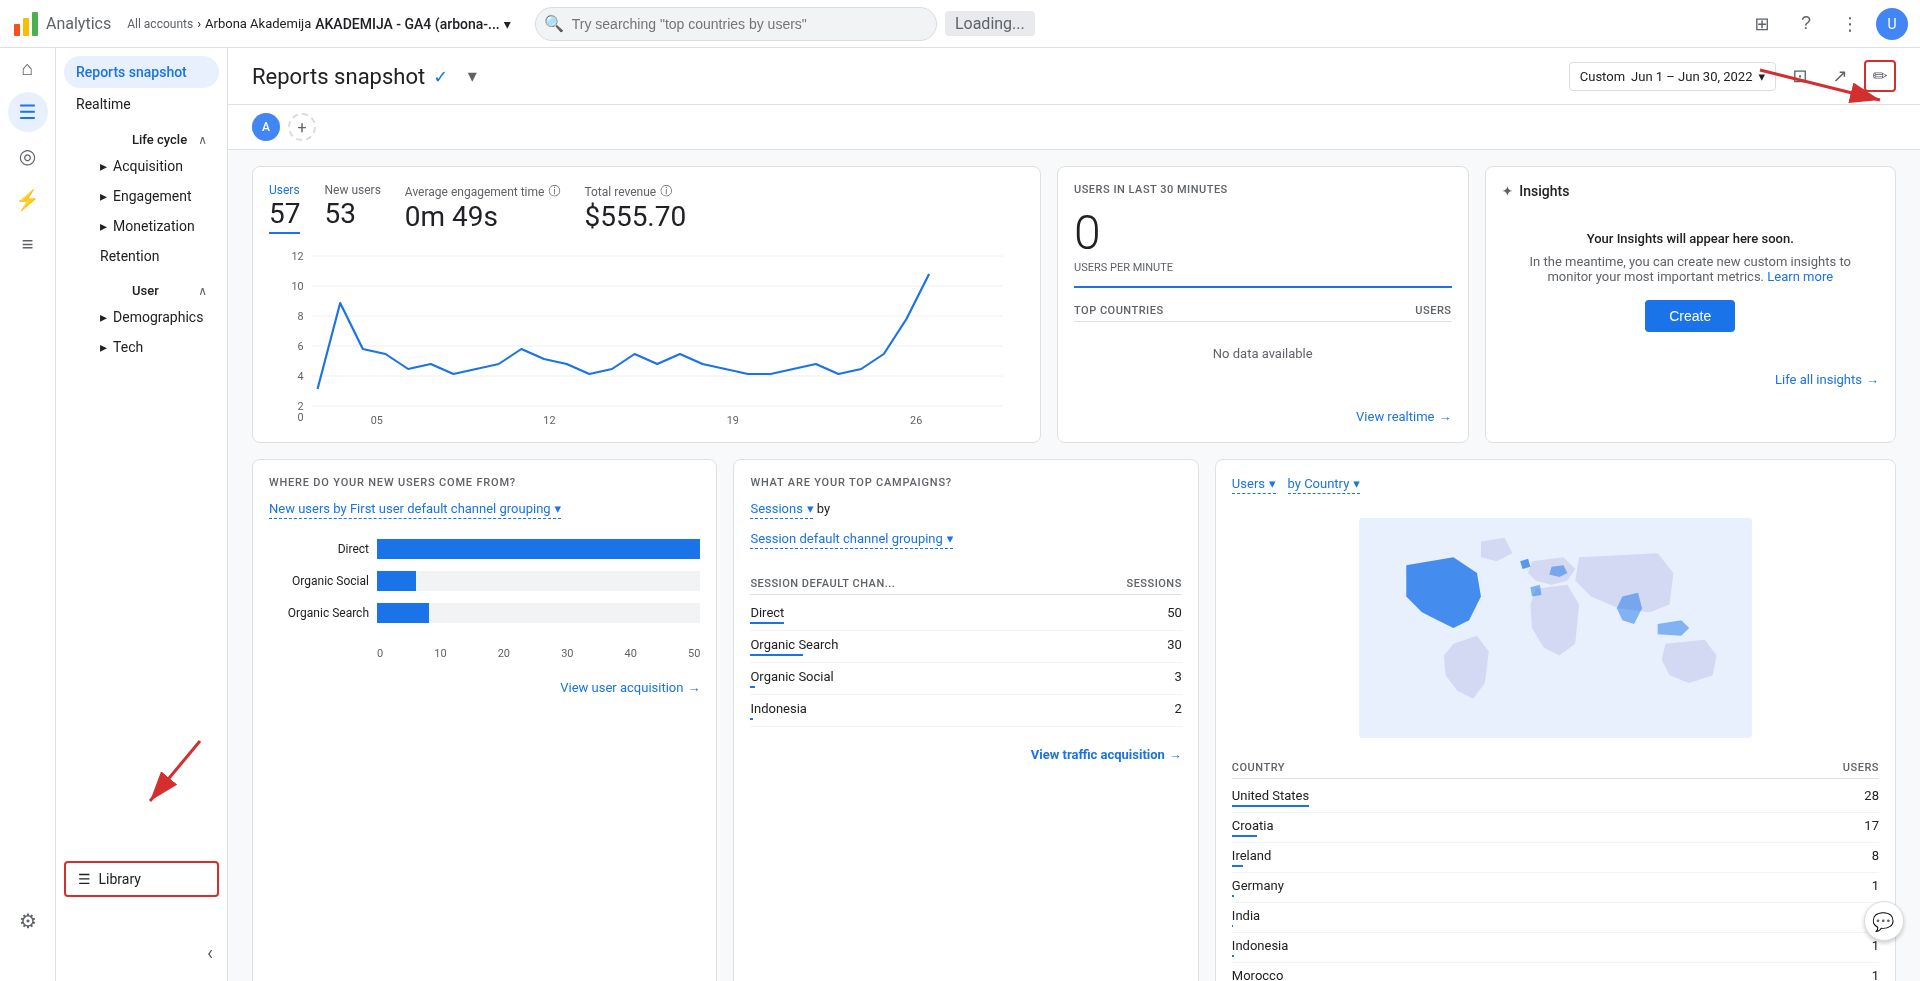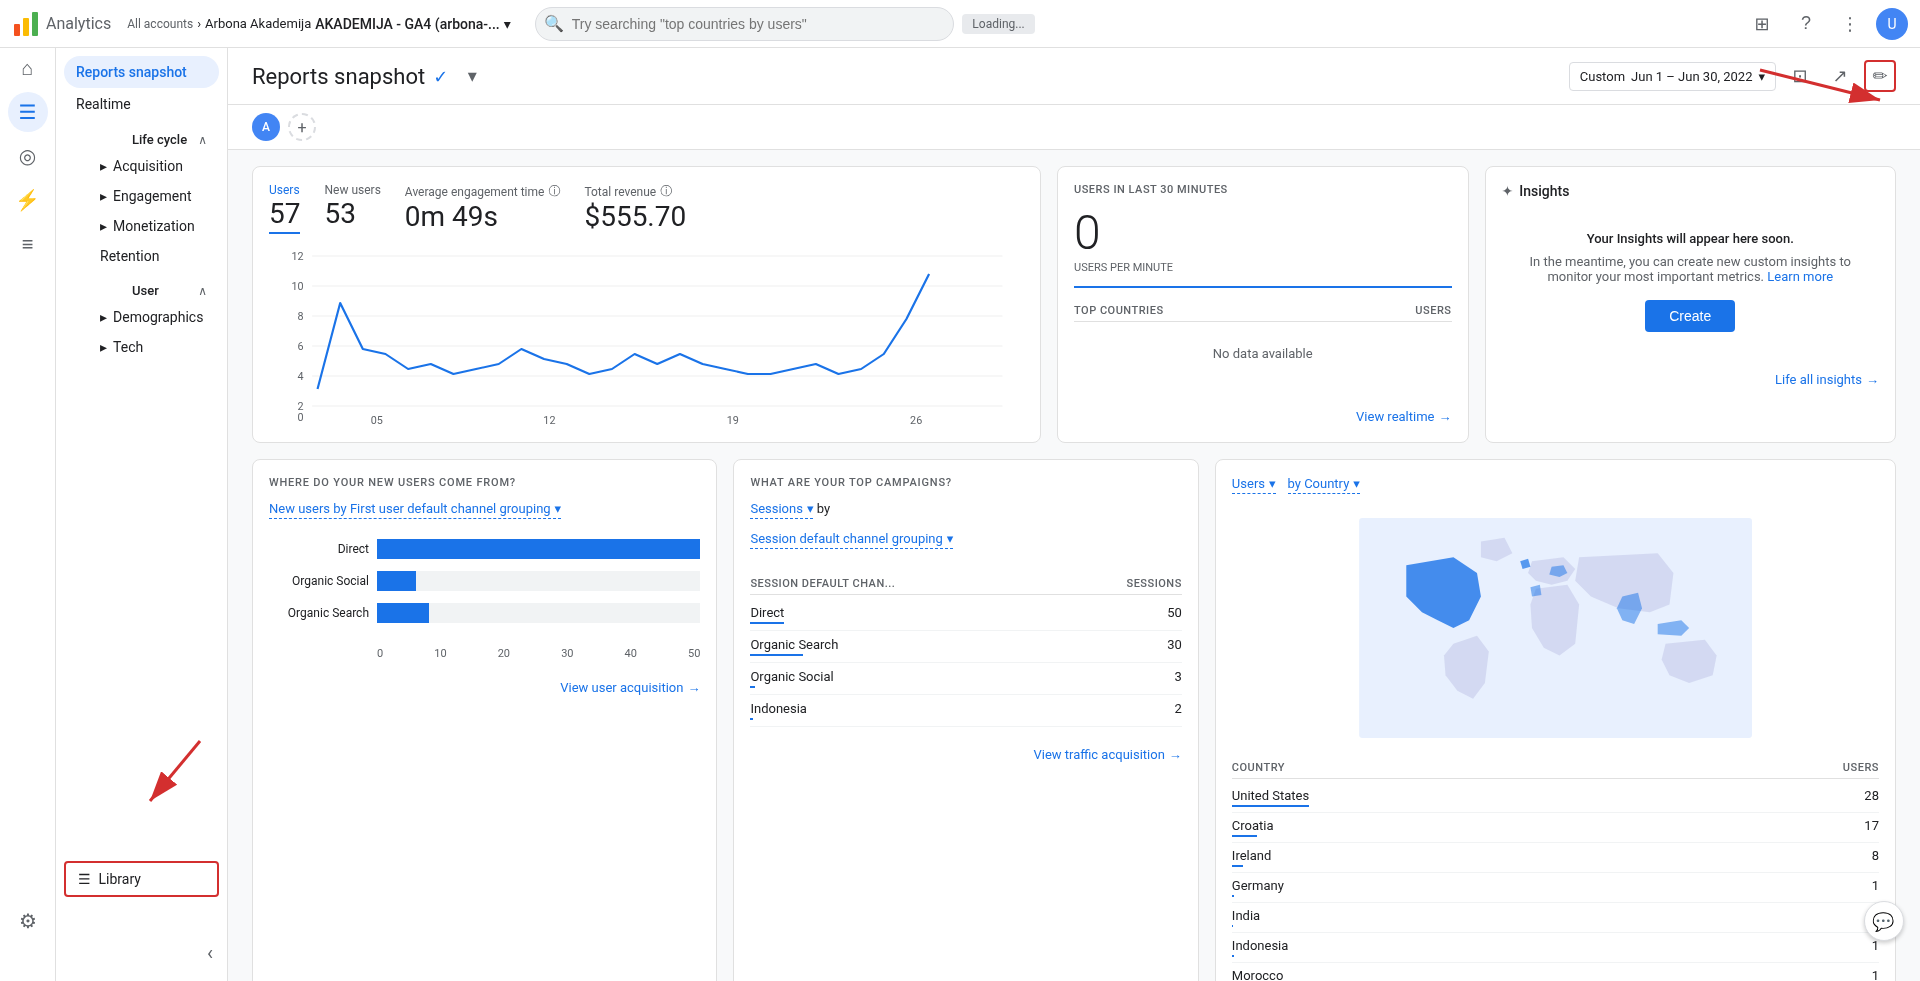--- a/index.html
+++ b/index.html
@@ -9,21 +9,21 @@
     .topbar { position: fixed; top: 0; left: 0; right: 0; height: 48px; background: #fff; border-bottom: 1px solid #e0e0e0; display: flex; align-items: center; z-index: 100; padding: 0 12px; gap: 8px; }
     .topbar-logo { display: flex; align-items: center; gap: 6px; cursor: pointer; }
     .logo-icon { width: 28px; height: 28px; }
     .topbar-title { font-size: 16px; color: #5f6368; font-weight: 400; margin-right: 8px; }
     .topbar-account { display: flex; align-items: center; gap: 4px; font-size: 13px; color: #202124; }
     .topbar-account .breadcrumb { color: #5f6368; font-size: 12px; }
     .topbar-account .current-account { font-size: 14px; font-weight: 500; display: flex; align-items: center; gap: 4px; cursor: pointer; }
     .topbar-search { flex: 1; max-width: 500px; margin: 0 16px; position: relative; display: flex; align-items: center; }
     .topbar-search input { width: 100%; padding: 8px 12px 8px 36px; border: 1px solid #dadce0; border-radius: 24px; font-size: 14px; color: #5f6368; outline: none; background: #f1f3f4; }
     .topbar-search .search-icon { position: absolute; left: 10px; color: #5f6368; font-size: 16px; }
-    .loading-badge { background: #e8eaed; color: #5f6368; font-size: 12px; padding: 3px 10px; border-radius: 4px; margin-left: 8px; }
+    .loading-badge { background: #e8eaed; color: #5f6368; font-size: 16px; padding: 3px 10px; border-radius: 4px; margin-left: 8px; }
     .topbar-actions { display: flex; align-items: center; gap: 8px; margin-left: auto; }
     .topbar-icon-btn { width: 36px; height: 36px; border-radius: 50%; display: flex; align-items: center; justify-content: center; cursor: pointer; color: #5f6368; font-size: 18px; border: none; background: transparent; }
     .avatar { width: 32px; height: 32px; border-radius: 50%; background: #4285f4; display: flex; align-items: center; justify-content: center; color: white; font-size: 14px; cursor: pointer; }
 
     
     .sidebar { width: 228px; background: #fff; border-right: 1px solid #e0e0e0; display: flex; flex-direction: column; padding-top: 48px; height: 981px; position: fixed; left: 0; overflow-y: auto; z-index: 50; }
     .sidebar-icons { width: 56px; background: #fff; display: flex; flex-direction: column; align-items: center; padding-top: 48px; padding-bottom: 8px; border-right: 1px solid #e0e0e0; position: fixed; left: 0; height: 981px; z-index: 60; }
     .sidebar-icon-item { width: 40px; height: 40px; display: flex; align-items: center; justify-content: center; border-radius: 50%; cursor: pointer; color: #5f6368; font-size: 20px; margin-bottom: 4px; }
     .sidebar-icon-item.active { background: #e8f0fe; color: #1a73e8; }
     .sidebar-nav { margin-top: 8px; padding: 0 8px; margin-left: 56px; }
@@ -434,21 +434,21 @@
           </div>
           <div>3</div>
         </div>
         <div class="table-row">
           <div>
             <div>Indonesia</div>
             <div class="table-cell-bar" style="width:4%;"></div>
           </div>
           <div>2</div>
         </div>
-        <div style="display:flex;justify-content:flex-end;margin-top:12px;">
+        <div style="display:flex;justify-content:flex-end;margin-top:12px;font-weight:bold;">
           <a class="view-link">
             <span>View traffic acquisition</span>
             <span>→</span>
           </a>
         </div>
       </div>
 
       <div class="card card-map">
         <div style="display:flex;align-items:center;gap:6px;margin-bottom:12px;">
           <span class="dropdown-label">

